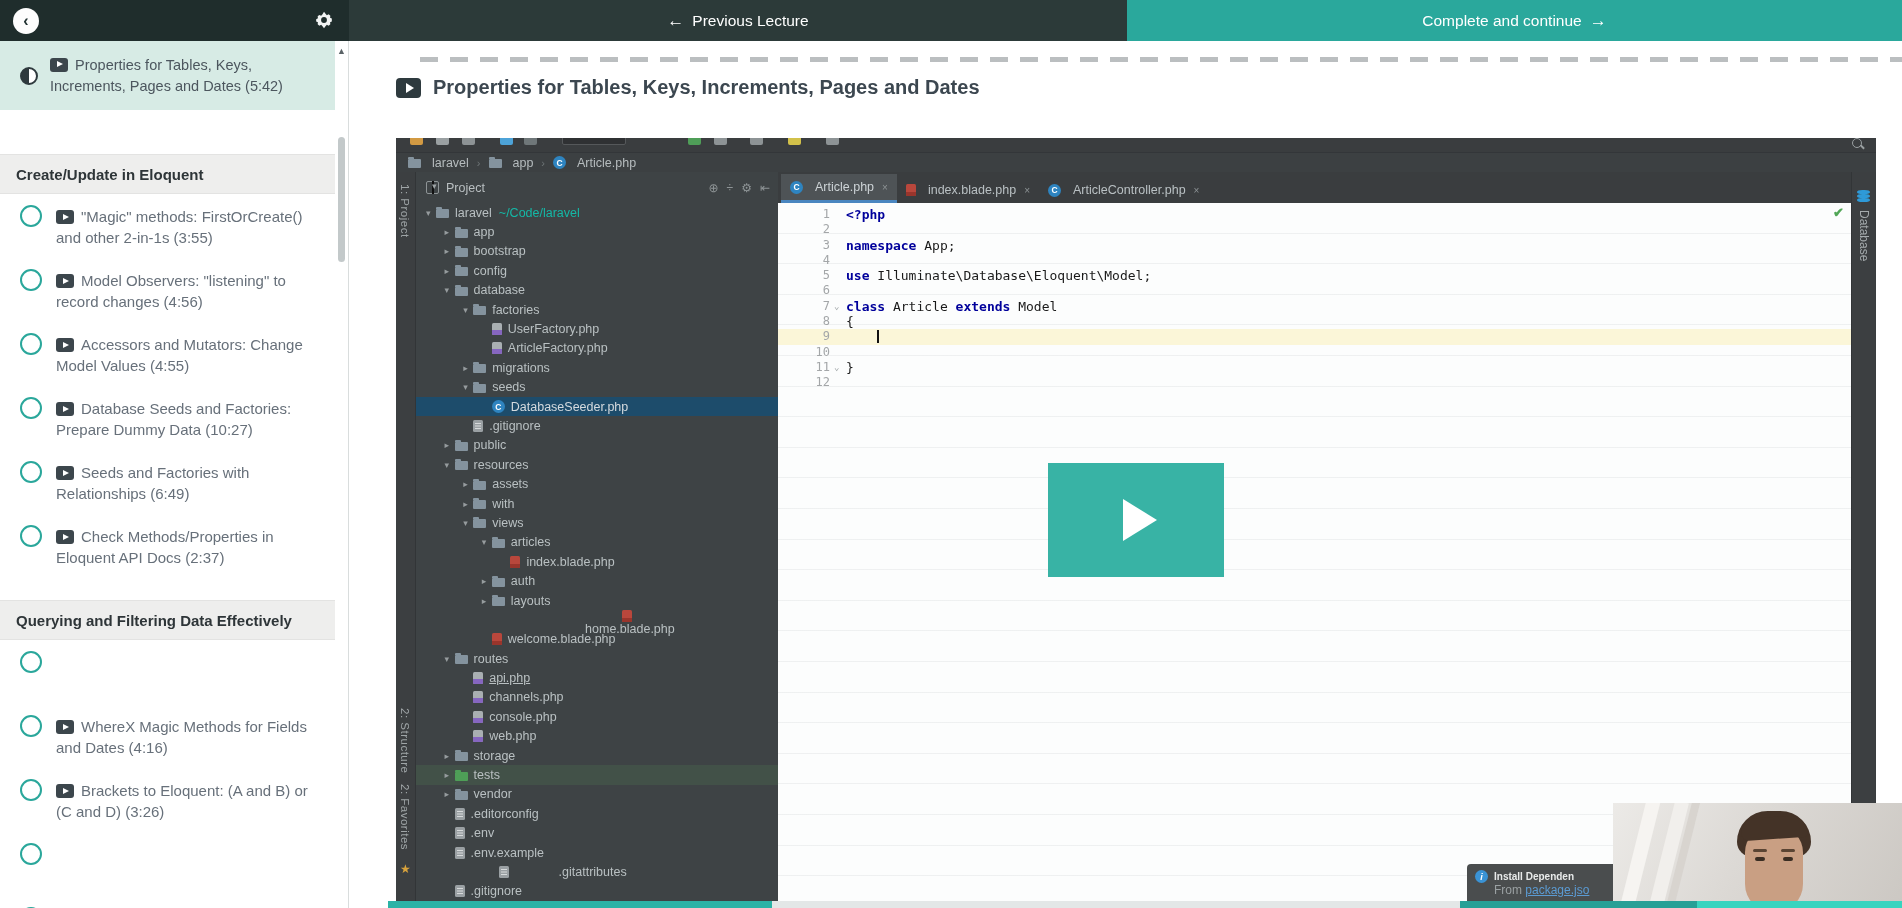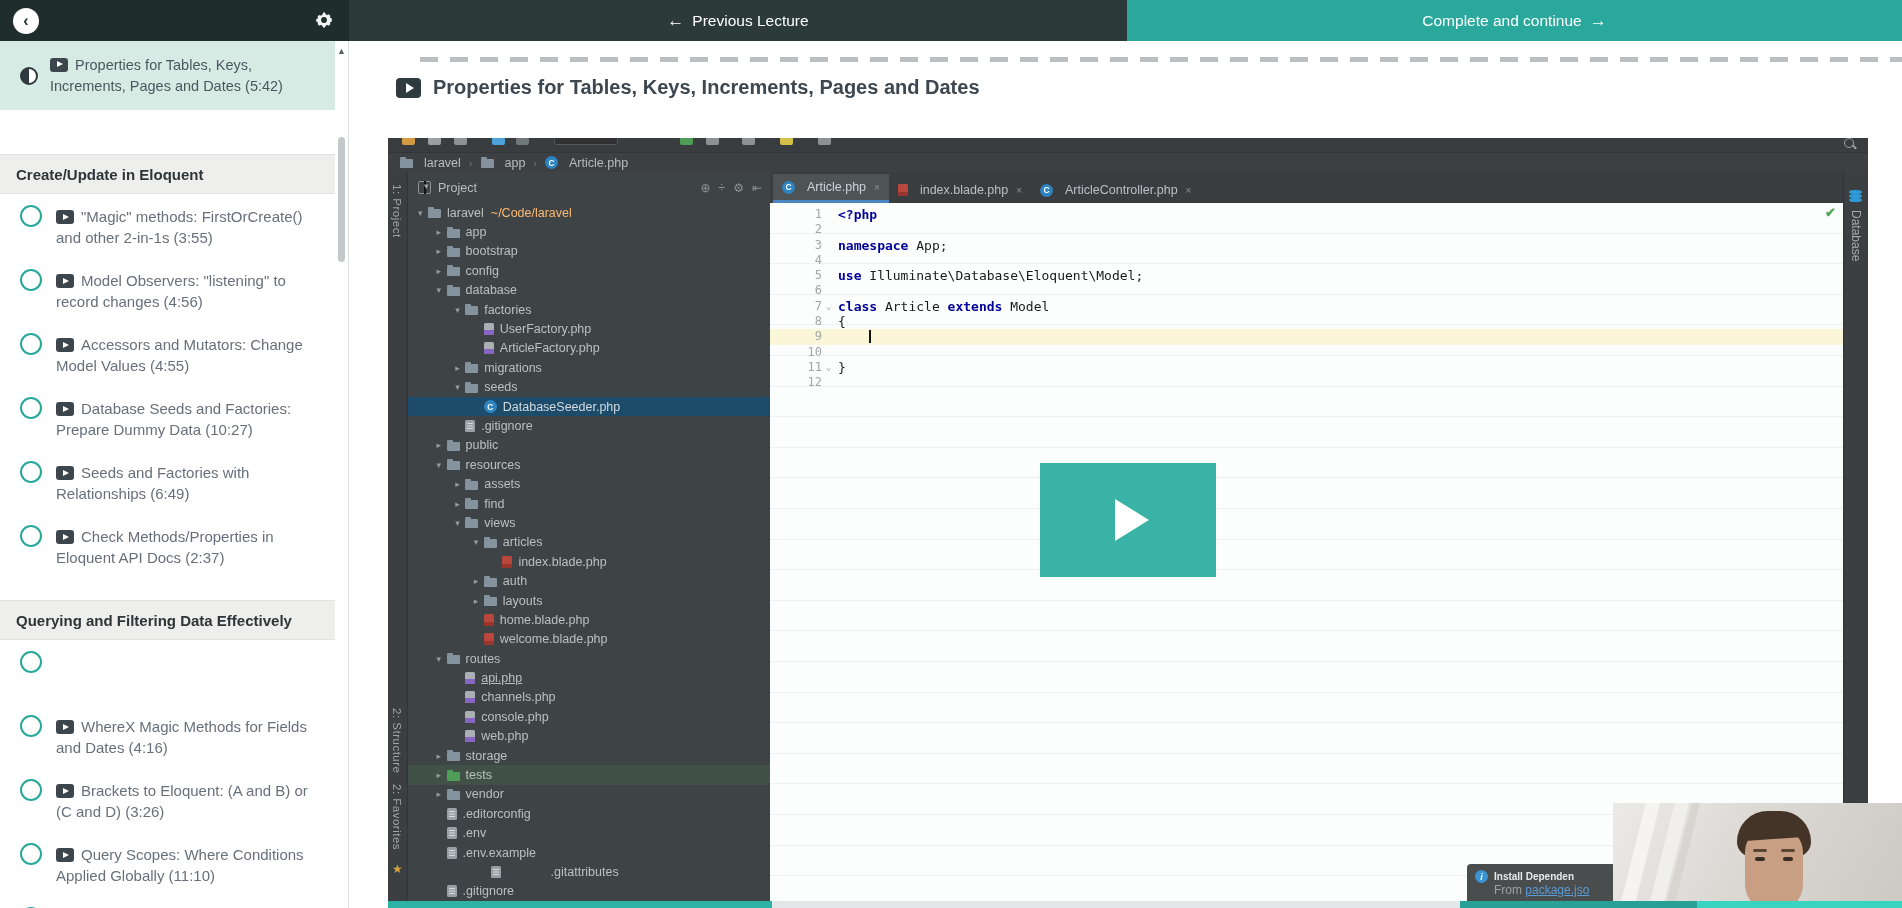--- a/index.html
+++ b/index.html
@@ -52,21 +52,21 @@
   .main { position:absolute; left:350px; top:41px; width:1552px; height:867px; background:#fff; }
   .dash-row { position:absolute; left:70px; top:16px; right:0; height:5px; opacity:.35;
     background:repeating-linear-gradient(90deg,#3c464b 0 18px, transparent 18px 30px); }
   .page-title { position:absolute; left:46px; top:35px; display:flex; align-items:center; gap:12px; }
   .title-glyph { width:25px; height:20px; background:#2e3a3e; border-radius:4px; position:relative; }
   .title-glyph::after { content:""; position:absolute; left:10px; top:5px; border-left:8px solid #fff;
     border-top:5px solid transparent; border-bottom:5px solid transparent; }
   .title-text { font-size:20px; font-weight:bold; color:#3c4750; }
 
   
-  .video { position:absolute; left:388px; top:138px; width:1480px; height:770px; background:#3a3d3f;
+  .video { position:absolute; left:396px; top:138px; width:1480px; height:770px; background:#3a3d3f;
            z-index:10; overflow:hidden; }
   .ide-toolbar { position:absolute; left:0; top:0; width:1480px; height:14px; background:#3a3d3f; overflow:hidden; }
   .ide-toolbar .ticon { position:absolute; top:-6px; width:13px; height:13px; border-radius:2px; }
   .ide-search { position:absolute; right:14px; top:0px; width:10px; height:10px; border:1.5px solid #9aa0a2;
                 border-radius:50%; }
   .ide-search::after { content:""; position:absolute; left:7px; top:7px; width:5px; height:1.5px;
                 background:#9aa0a2; transform:rotate(45deg); }
   .crumbs { position:absolute; left:0; top:14px; width:1480px; height:20px; background:#3c4042;
             border-top:1px solid #333639; display:flex; align-items:center; padding-left:12px;
             font-size:12.5px; color:#b6bcbe; }
@@ -85,21 +85,21 @@
                 margin-right:7px; }
   .panel-head .caret { margin-left:6px; font-size:9px; color:#9da4a6; }
   .panel-tools { position:absolute; right:8px; top:0; height:31px; display:flex; align-items:center;
                 gap:8px; color:#8e9496; font-size:12px; }
   .tree { position:absolute; left:0; top:31px; width:362px; }
   .trow { height:19.4px; display:flex; align-items:center; font-size:12.5px; color:#b9c0c2;
           white-space:nowrap; cursor:pointer; }
   .trow.sel { background:#1d4c6b; color:#d4dade; }
   .trow.tint { background:rgba(90,150,90,.18); }
   .arr { font-size:9px; color:#969c9e; width:10px; flex:0 0 auto; }
-  .suffix { color:#fdba74; margin-left:7px; }
+  .suffix { color:#14b8a6; margin-left:7px; }
   
   .ic { flex:0 0 auto; margin-right:6px; position:relative; }
   .ic-fo,.ic-fg { width:13px; height:9px; border-radius:1px; background:#84939e; margin-top:2px; }
   .ic-fo::before,.ic-fg::before { content:""; position:absolute; left:0; top:-2px; width:6px; height:2px;
       border-radius:1px 1px 0 0; background:inherit; }
   .ic-fg { background:#4e9e57; }
   .ic-cl { width:13px; height:13px; border-radius:50%; background:#2e84c0; color:#fff; font-size:8.5px;
            display:flex; align-items:center; justify-content:center; font-weight:bold; }
   .ic-page { width:10px; height:12px; border-radius:1.5px; background:#a9afb2; }
   .ic-php::after { content:""; position:absolute; left:0; bottom:0; width:10px; height:5px;
@@ -247,21 +247,20 @@
       <div class="sb-item">
         <div class="sb-circle"></div>
         <div class="sb-itext"><span class="vid-glyph"></span>WhereX Magic Methods for Fields and Dates (4:16)</div>
       </div>
       <div class="sb-item">
         <div class="sb-circle"></div>
         <div class="sb-itext"><span class="vid-glyph"></span>Brackets to Eloquent: (A and B) or (C and D) (3:26)</div>
       </div>
       <div class="sb-item">
         <div class="sb-circle"></div>
-        <div class="sb-itext"><span class="vid-glyph"></span>Query Scopes: Where Conditions Applied Globally (11:10)</div>
       </div>
       <div class="sb-item">
         <div class="sb-circle"></div>
         <div class="sb-itext">Eloquent when(): More Elegant if-</div>
       </div>
     </div>
 </div>
 
 <div class="main">
   <div class="dash-row"></div>
@@ -394,21 +393,21 @@
             <span>resources</span>
           </div>
           <div class="trow" style="padding-left: 47.2px;">
             <span class="arr">▸</span>
             <span class="ic ic-fo"></span>
             <span>assets</span>
           </div>
           <div class="trow" style="padding-left: 47.2px;">
             <span class="arr">▸</span>
             <span class="ic ic-fo"></span>
-            <span>find</span>
+            <span>with</span>
           </div>
           <div class="trow" style="padding-left: 47.2px;">
             <span class="arr">▾</span>
             <span class="ic ic-fo"></span>
             <span>views</span>
           </div>
           <div class="trow" style="padding-left: 65.8px;">
             <span class="arr">▾</span>
             <span class="ic ic-fo"></span>
             <span>articles</span>
@@ -421,21 +420,21 @@
           <div class="trow" style="padding-left: 65.8px;">
             <span class="arr">▸</span>
             <span class="ic ic-fo"></span>
             <span>auth</span>
           </div>
           <div class="trow" style="padding-left: 65.8px;">
             <span class="arr">▸</span>
             <span class="ic ic-fo"></span>
             <span>layouts</span>
           </div>
-          <div class="trow" style="padding-left: 65.8px;">
+          <div class="trow" style="padding-left: 65.8px; flex-direction: column;">
             <span class="arr"></span>
             <span class="ic ic-page ic-bl"></span>
             <span>home.blade.php</span>
           </div>
           <div class="trow" style="padding-left: 65.8px;">
             <span class="arr"></span>
             <span class="ic ic-page ic-bl"></span>
             <span>welcome.blade.php</span>
           </div>
           <div class="trow" style="padding-left: 28.6px;">

